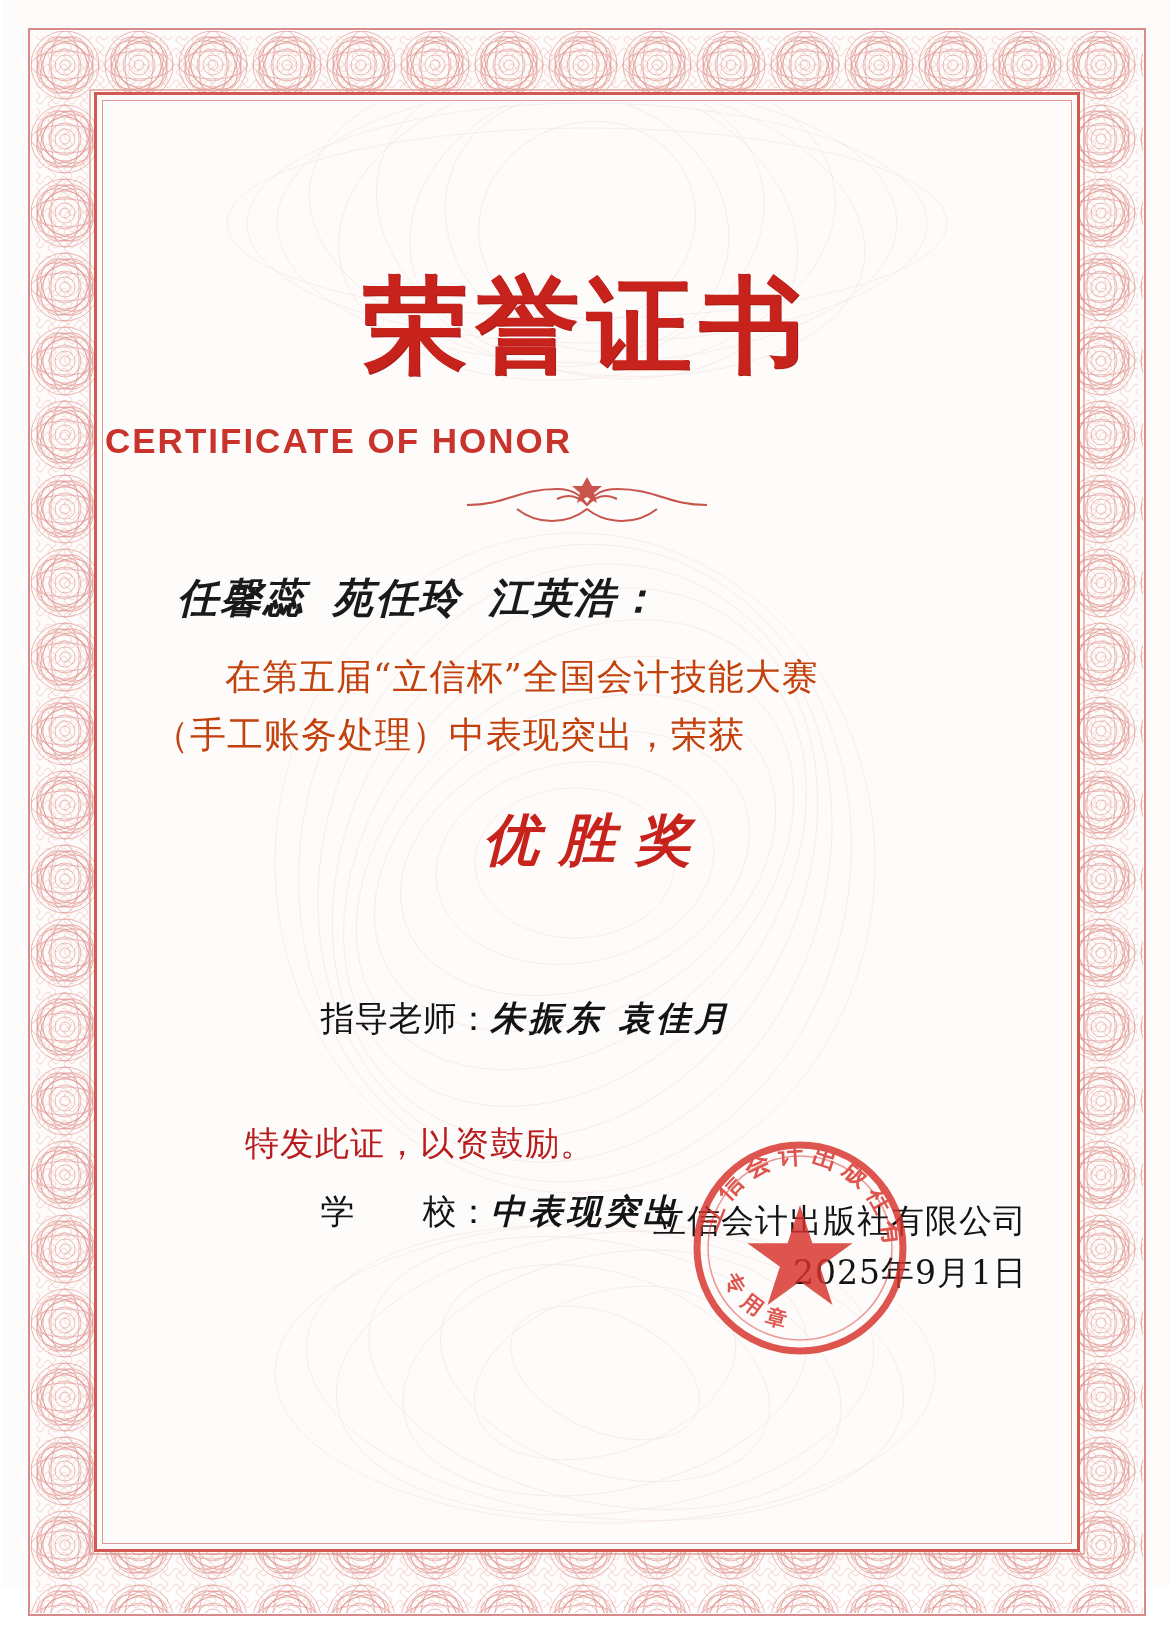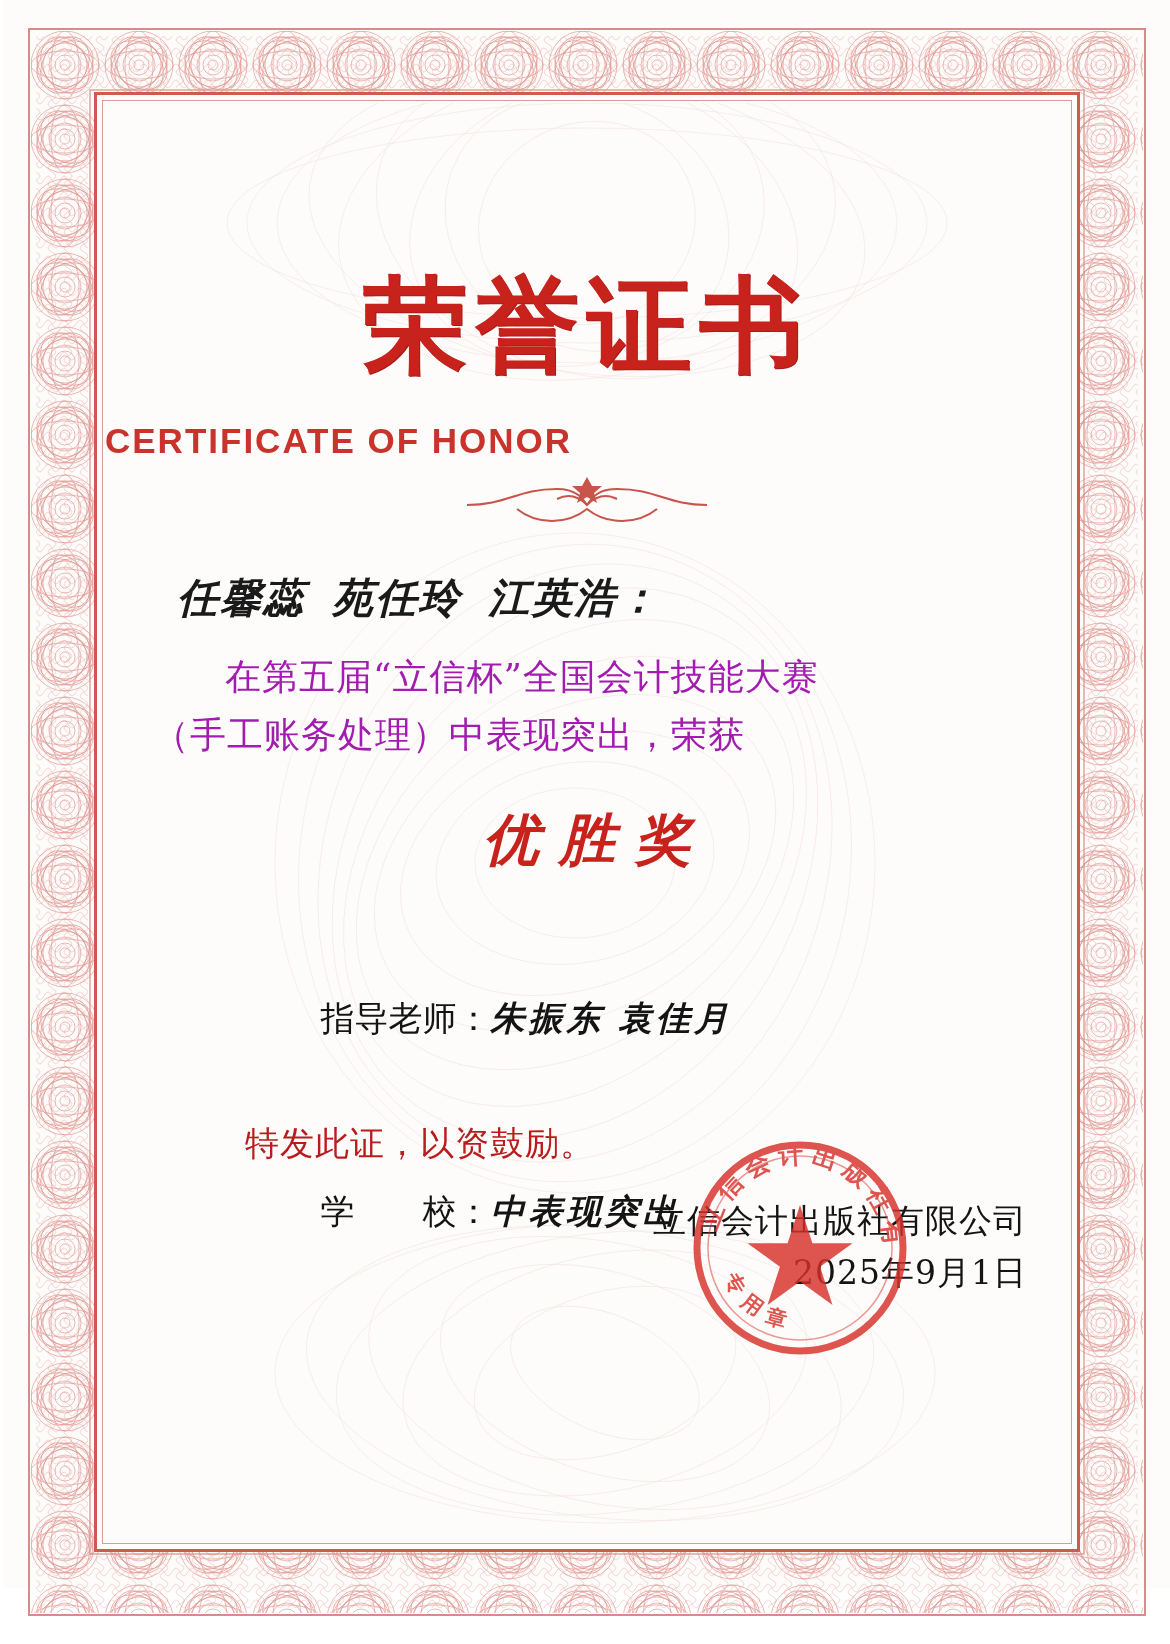--- a/index.html
+++ b/index.html
@@ -111,21 +111,21 @@
     font-style: italic;
   }
 
   .body-text {
     position: absolute;
     left: 48px;
     top: 545px;
     width: 868px;
     font-size: 36px;
     line-height: 1.62;
-    color: #a21caf;
+    color: #c2410c;
     letter-spacing: 1px;
     text-indent: 72px;
     font-family: "DejaVu Serif", "Liberation Serif", serif;
   }
   .body-text .line2 { display:block; text-indent: 0; }
 
   .award {
     position: absolute;
     left: 0; top: 700px;
     width: 964px;

